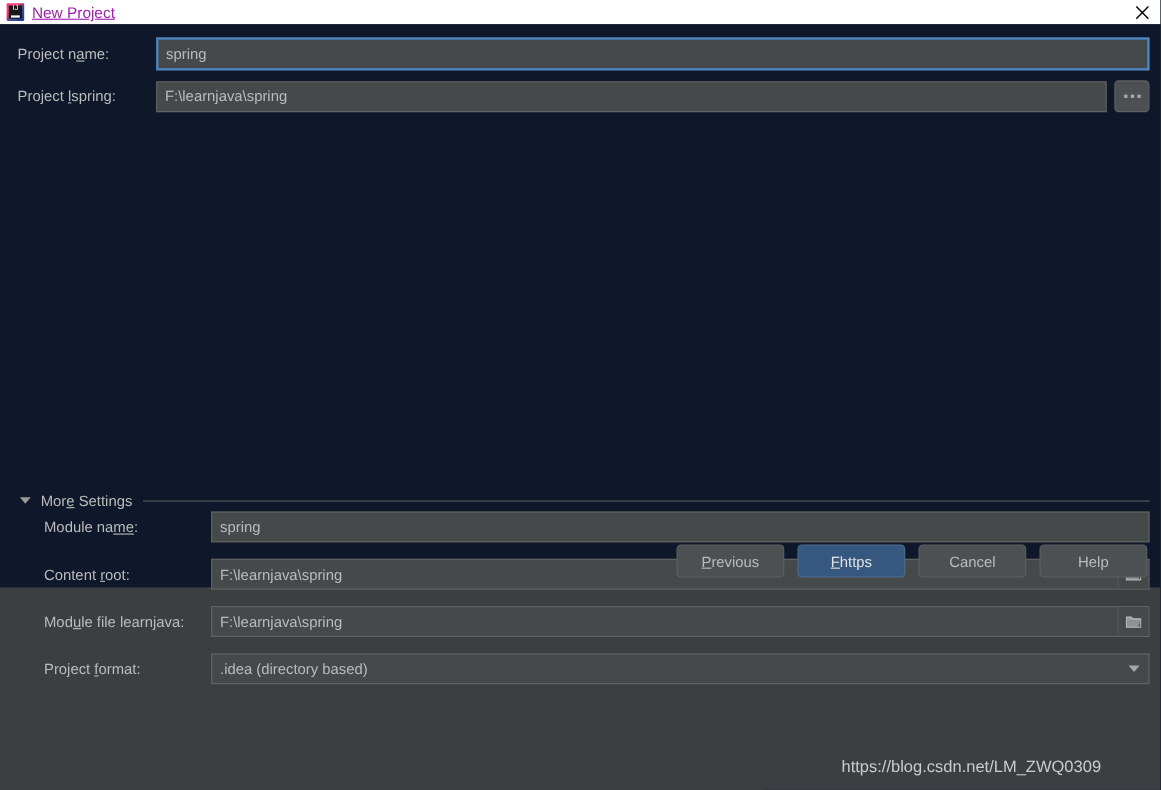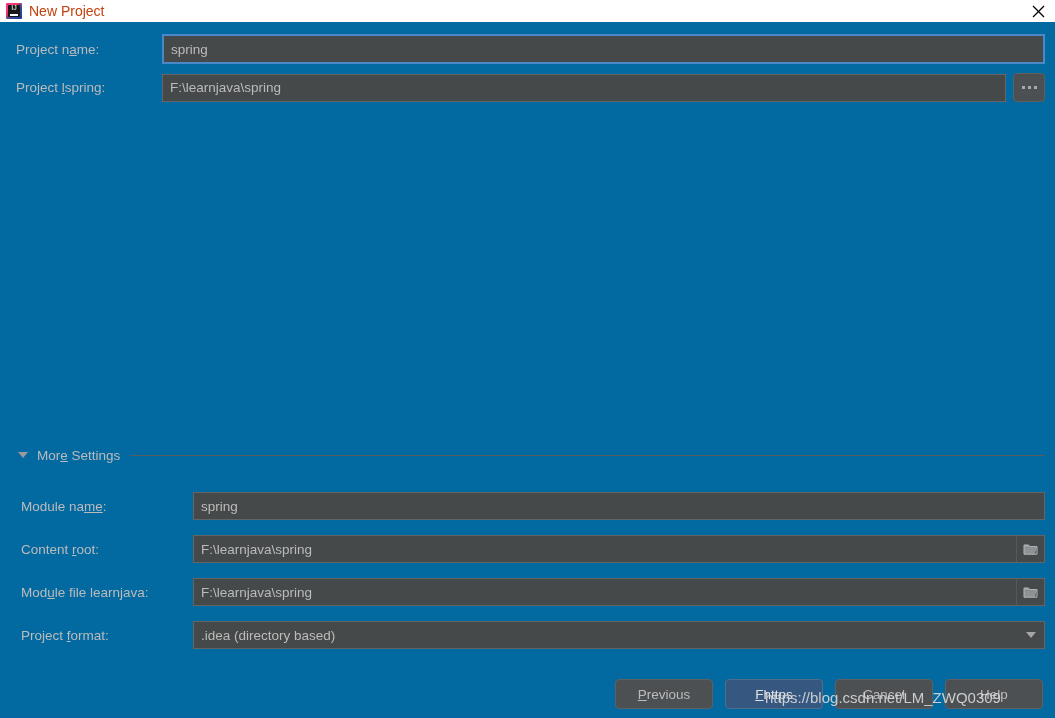--- a/index.html
+++ b/index.html
@@ -59,45 +59,46 @@
     line-height: 8px;
   }
   .title-icon .ij-bar {
     position: absolute;
     left: 4px; right: 4px; bottom: 3px;
     height: 2px;
     background: #ffffff;
   }
 
   .title-text {
-    color: #c2410c;
+    color: #a21caf;
     font-size: 14px;
     font-family: "Liberation Sans", sans-serif;
     line-height: 22px;
     white-space: nowrap;
+    text-decoration: underline;
   }
 
   .title-close {
     position: absolute;
     right: 0px;
     top: 0px;
     width: 34px;
     height: 22px;
     display: flex;
     align-items: center;
     justify-content: center;
     cursor: default;
   }
   .title-close svg { display: block; }
 
   
   .dialog-body {
     position: relative;
-    height: 696px;
-    background: #0369a1;
+    height: 512px;
+    background: #0f172a;
     padding: 0;
   }
 
   
   .top-form {
     padding: 12px 10px 0 16px;
   }
 
   .form-row {
     display: flex;
@@ -121,21 +122,20 @@
     background: #45494a;
     border: 1px solid #646464;
     color: #bbbbbb;
     font-size: 13.5px;
     padding: 0 7px;
     display: flex;
     align-items: center;
     font-family: "Liberation Sans", sans-serif;
     white-space: nowrap;
     overflow: hidden;
-    margin-left: 20px;
   }
 
   .txtfield.focused {
     background: #45494a;
     border: 2px solid #4a88c7;
     height: 30px;
   }
 
   #project-name-field { flex: 1 1 auto; }
   #project-location-field { flex: 1 1 auto; }
@@ -165,21 +165,21 @@
   .middle-spacer {
     height: 334px;
   }
 
   
   .more-settings-header {
     display: flex;
     align-items: center;
     padding: 0 10px 0 18px;
     height: 20px;
-    margin-bottom: 27px;
+    margin-bottom: 0;
   }
 
   .triangle-down {
     width: 0; height: 0;
     border-left: 5px solid transparent;
     border-right: 5px solid transparent;
     border-top: 6px solid #9a9a9a;
     margin-right: 9px;
     flex: 0 0 auto;
   }
@@ -192,21 +192,21 @@
   }
 
   .hr-line {
     flex: 1 1 auto;
     height: 1px;
     background: #595b5d;
   }
 
   
   .settings {
-    padding: 0 10px 0 21px;
+    padding: 0 10px 0 40px;
   }
 
   .settings-row {
     display: flex;
     align-items: center;
     margin-bottom: 15px;
   }
 
   .settings-row .lbl {
     width: 152px;

